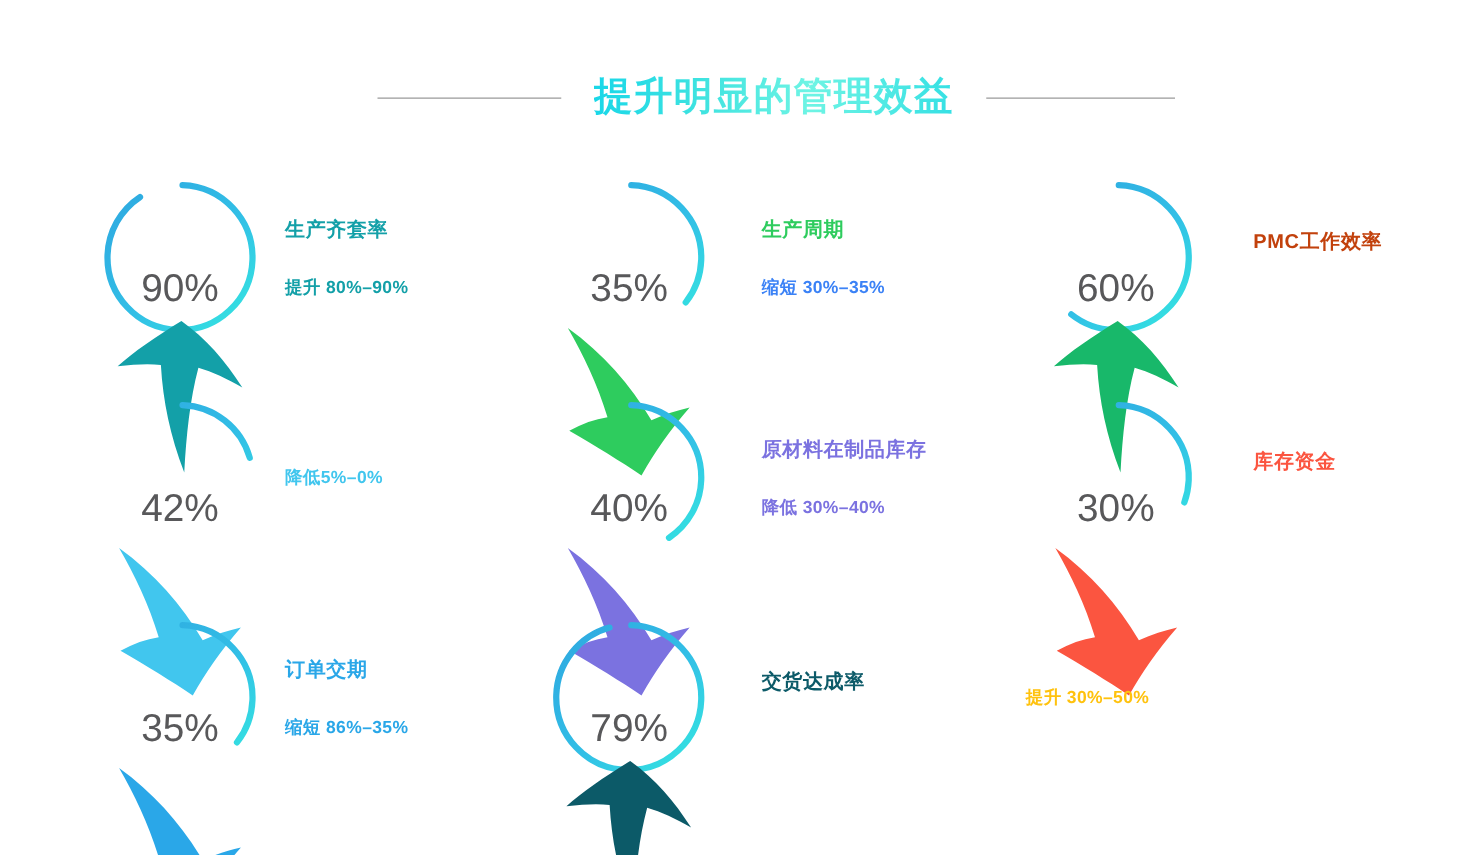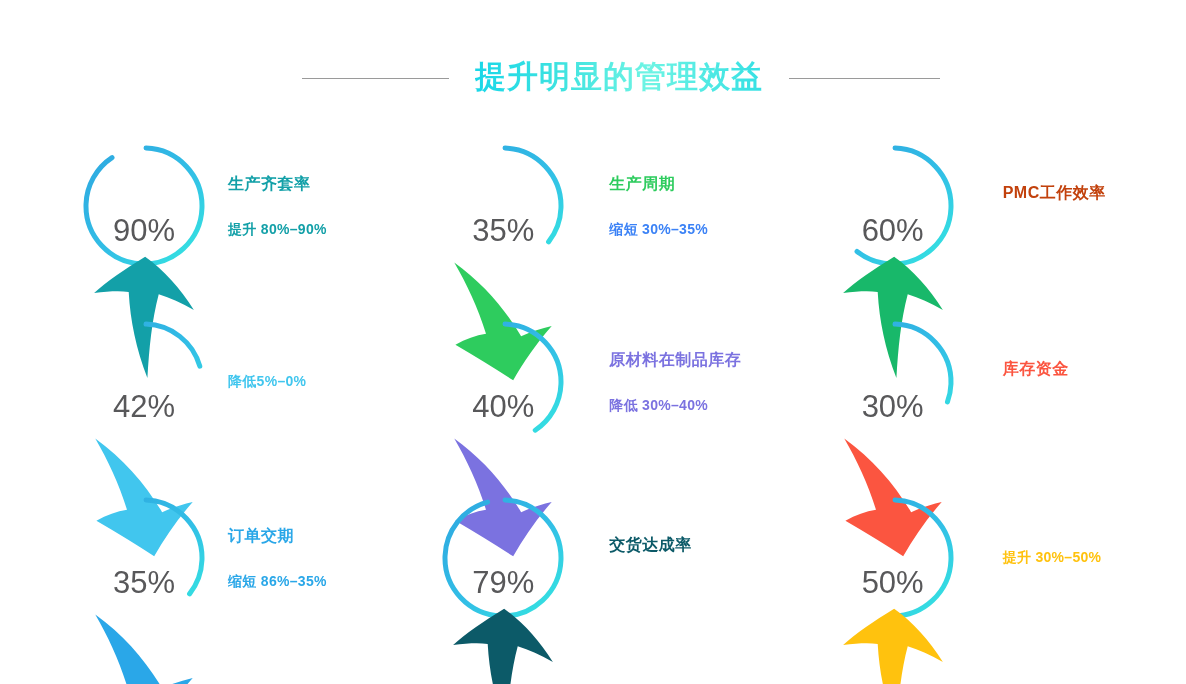--- a/index.html
+++ b/index.html
@@ -294,41 +294,19 @@
                 </svg>
               </span>
             </div>
           </div>
         </div>
         <div class="labels">
           <div class="metric-name" style="color:#0c5a68">交货达成率</div>
         </div>
       </div>
       <div class="card card-col-3">
-        <div class="dial-wrap">
-          <div class="dial">
-            <svg viewBox="0 0 136 136">
-              <defs>
-                <linearGradient id="ringgrad8" x1="1" y1="0" x2="0" y2="1">
-                  <stop offset="0%" stop-color="#2ea7e0"></stop>
-                  <stop offset="55%" stop-color="#32bfe6"></stop>
-                  <stop offset="100%" stop-color="#35e8e0"></stop>
-                </linearGradient>
-              </defs>
-              <circle cx="68" cy="68" r="58" fill="none" stroke="url(#ringgrad8)" stroke-width="5" stroke-linecap="round" stroke-dasharray="182.21 182.21" transform="rotate(-88 68 68)"></circle>
-            </svg>
-            <div class="center">
-              <div class="pct">50%</div>
-              <span class="arrow">
-                <svg width="22" height="24" viewBox="0 0 22 24" aria-hidden="true">
-                  <path d="M11.2 1.2 C7.6 3.4 4.4 5.6 2.2 7.6 C4.6 7.3 6.6 7.2 8.3 7.4 C8.6 12.6 9.6 17.3 11.6 22.6 C11.9 17.3 12.4 12.3 13.6 7.8 C15.6 8.4 17.6 9.3 19.8 10.6 C17.4 6.8 14.6 3.6 11.2 1.2 Z" fill="#ffc20e"></path>
-                </svg>
-              </span>
-            </div>
-          </div>
-        </div>
         <div class="labels">
           <div class="metric-delta" style="color:#ffc20e">提升 30%–50%</div>
         </div>
       </div>
     </div>
 
 </div>
 
 </body></html>

